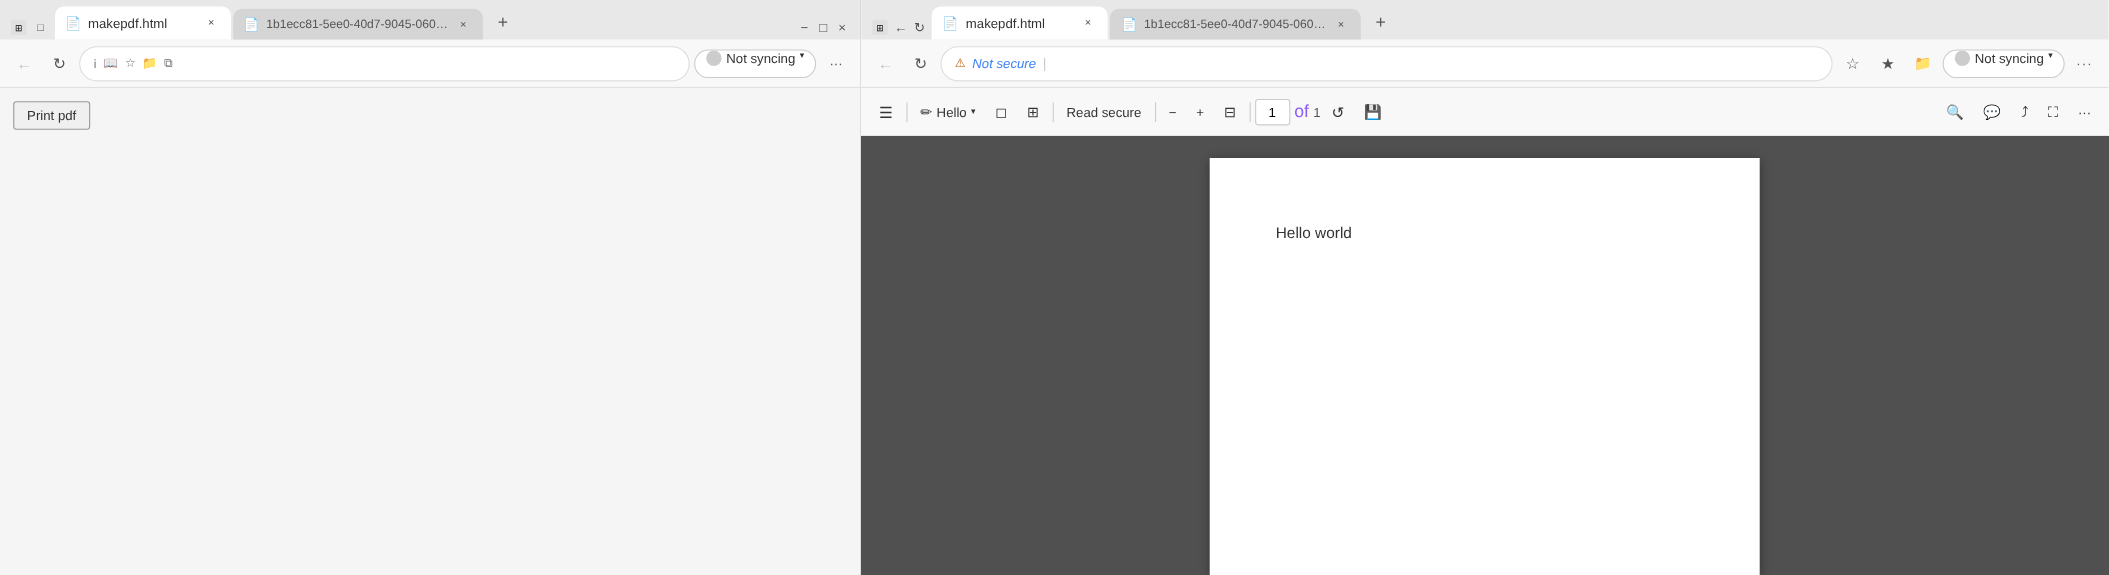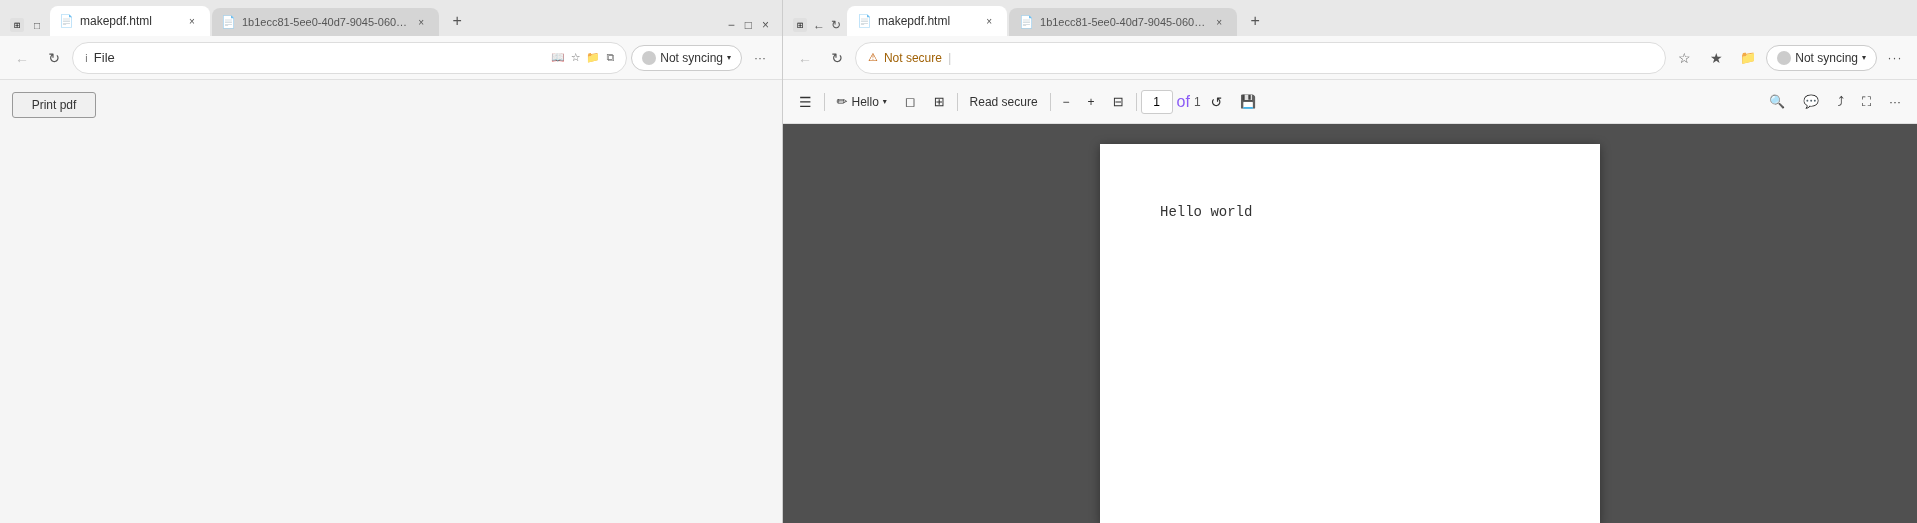--- a/index.html
+++ b/index.html
@@ -154,21 +154,21 @@
       font-size: 13px;
       color: #333;
       background: transparent;
     }
 
     .not-syncing-btn {
       height: 26px;
       border: 1px solid #ccc;
       border-radius: 13px;
       display: flex;
-      align-items: center;
+      align-items: flex-start;
       padding: 0 10px;
       gap: 4px;
       cursor: pointer;
       font-size: 12px;
       color: #333;
       background: #fff;
     }
 
     
     .pdf-toolbar {
@@ -314,40 +314,39 @@
   <div class="nav-bar" style="height:44px; background:#f8f8f8; display:flex; align-items:center; padding:0 8px; gap:4px; border-bottom:1px solid #e0e0e0;">
     <div class="nav-btn disabled" style="width:28px;height:28px;border-radius:50%;display:flex;align-items:center;justify-content:center;color:#bbb;font-size:14px;">
       <span>←</span>
     </div>
     <div class="nav-btn" style="width:28px;height:28px;border-radius:50%;display:flex;align-items:center;justify-content:center;color:#555;font-size:14px;">
       <span>↻</span>
     </div>
 
     <div class="address-bar" style="flex:1;height:32px;background:#fff;border:1px solid #ddd;border-radius:16px;display:flex;align-items:center;padding:0 12px;gap:6px;">
       <span style="font-size:11px;color:#777;">ℹ</span>
-      <input type="text" style="border: none; outline: none; flex: 1 1 0%; font-size: 13px; color: rgb(51, 51, 51); background: transparent;" value="File">
       <span style="font-size:11px;color:#777;">📖</span>
       <span style="font-size:11px;color:#777;cursor:pointer;">☆</span>
       <span style="font-size:11px;color:#777;cursor:pointer;">📁</span>
       <span style="font-size:11px;color:#777;cursor:pointer;">⧉</span>
     </div>
 
     <div class="not-syncing-btn">
       <span style="width:14px;height:14px;background:#ccc;border-radius:50%;display:inline-block;"></span>
       <span>Not syncing</span>
       <span style="font-size:8px;">▾</span>
     </div>
 
     <div class="dots-menu">
       <span style="font-size:12px;letter-spacing:0;">···</span>
     </div>
   </div>
 
   <div class="page-content left-page-content" style="flex:1;background:#f5f5f5;padding:12px;">
-    <button class="print-pdf-btn" style="width:84px;height:26px;background:#f0f0f0;border:1px solid #999;border-radius:3px;font-size:12px;cursor:pointer;color:#333;">Print pdf</button>
+    <button class="print-pdf-btn" style="width:70px;height:26px;background:#f0f0f0;border:1px solid #999;border-radius:3px;font-size:12px;cursor:pointer;color:#333;">Print pdf</button>
   </div>
 </div>
 
 <div class="browser-right" style="flex:1; display:flex; flex-direction:column;">
 
   <div class="tab-bar" style="display:flex; align-items:flex-end; background:#e8e8e8; height:36px; padding:6px 4px 0;">
 
     <div style="display:flex; align-items:center; gap:6px; padding:0 6px; margin-bottom:4px;">
       <div style="width:14px;height:14px;background:#e0e0e0;border-radius:2px;display:flex;align-items:center;justify-content:center;font-size:8px;">⊞</div>
       <div style="font-size:12px;color:#555;cursor:pointer;">←</div>
@@ -368,21 +367,21 @@
 
     <div class="new-tab-btn" style="align-self:center;font-size:16px;width:28px;height:28px;display:flex;align-items:center;justify-content:center;border-radius:50%;">+</div>
   </div>
 
   <div class="nav-bar" style="height:44px;background:#f8f8f8;display:flex;align-items:center;padding:0 8px;gap:4px;border-bottom:1px solid #e0e0e0;">
     <div class="nav-btn disabled" style="width:28px;height:28px;border-radius:50%;display:flex;align-items:center;justify-content:center;color:#bbb;font-size:14px;">←</div>
     <div class="nav-btn" style="width:28px;height:28px;border-radius:50%;display:flex;align-items:center;justify-content:center;color:#555;font-size:14px;">↻</div>
 
     <div class="address-bar" style="flex:1;height:32px;background:#fff;border:1px solid #ddd;border-radius:16px;display:flex;align-items:center;padding:0 12px;gap:6px;">
       <span style="font-size:11px;color:#c05a00;">⚠</span>
-      <span style="font-size:12px;color:#a16207;">Not secure</span>
+      <span style="font-size:12px;color:#3b82f6;font-style:italic;">Not secure</span>
       <span style="color:#ccc;">|</span>
       <input type="text" style="border: none; outline: none; flex: 1 1 0%; font-size: 13px; color: rgb(51, 51, 51); background: transparent;" value="">
     </div>
 
     <div style="width:28px;height:28px;border-radius:50%;display:flex;align-items:center;justify-content:center;cursor:pointer;font-size:14px;color:#555;">☆</div>
     <div style="width:28px;height:28px;border-radius:50%;display:flex;align-items:center;justify-content:center;cursor:pointer;font-size:14px;color:#555;">★</div>
     <div style="width:28px;height:28px;border-radius:50%;display:flex;align-items:center;justify-content:center;cursor:pointer;font-size:13px;color:#555;">📁</div>
 
     <div class="not-syncing-btn">
       <span style="width:14px;height:14px;background:#ccc;border-radius:50%;display:inline-block;"></span>
@@ -454,18 +453,18 @@
       </div>
       <div class="pdf-btn">
         <span style="font-size:13px;">⛶</span>
       </div>
       <div class="pdf-btn">
         <span style="font-size:12px;">···</span>
       </div>
     </div>
   </div>
 
-  <div class="pdf-viewer" style="flex:1;background:#505050;display:flex;justify-content:center;align-items:flex-start;padding:20px;overflow:auto;font-family:Liberation Mono, monospace;">
+  <div class="pdf-viewer" style="flex:1;background:#505050;display:flex;justify-content:center;align-items:flex-start;padding:20px;overflow:auto;">
     <div class="pdf-page" style="background:#fff;width:500px;min-height:380px;box-shadow:0 2px 10px rgba(0,0,0,0.4);padding:60px 60px;">
       <span class="pdf-text" style="font-size:14px;color:#333;">Hello world</span>
     </div>
   </div>
 </div>
 
 </body></html>

